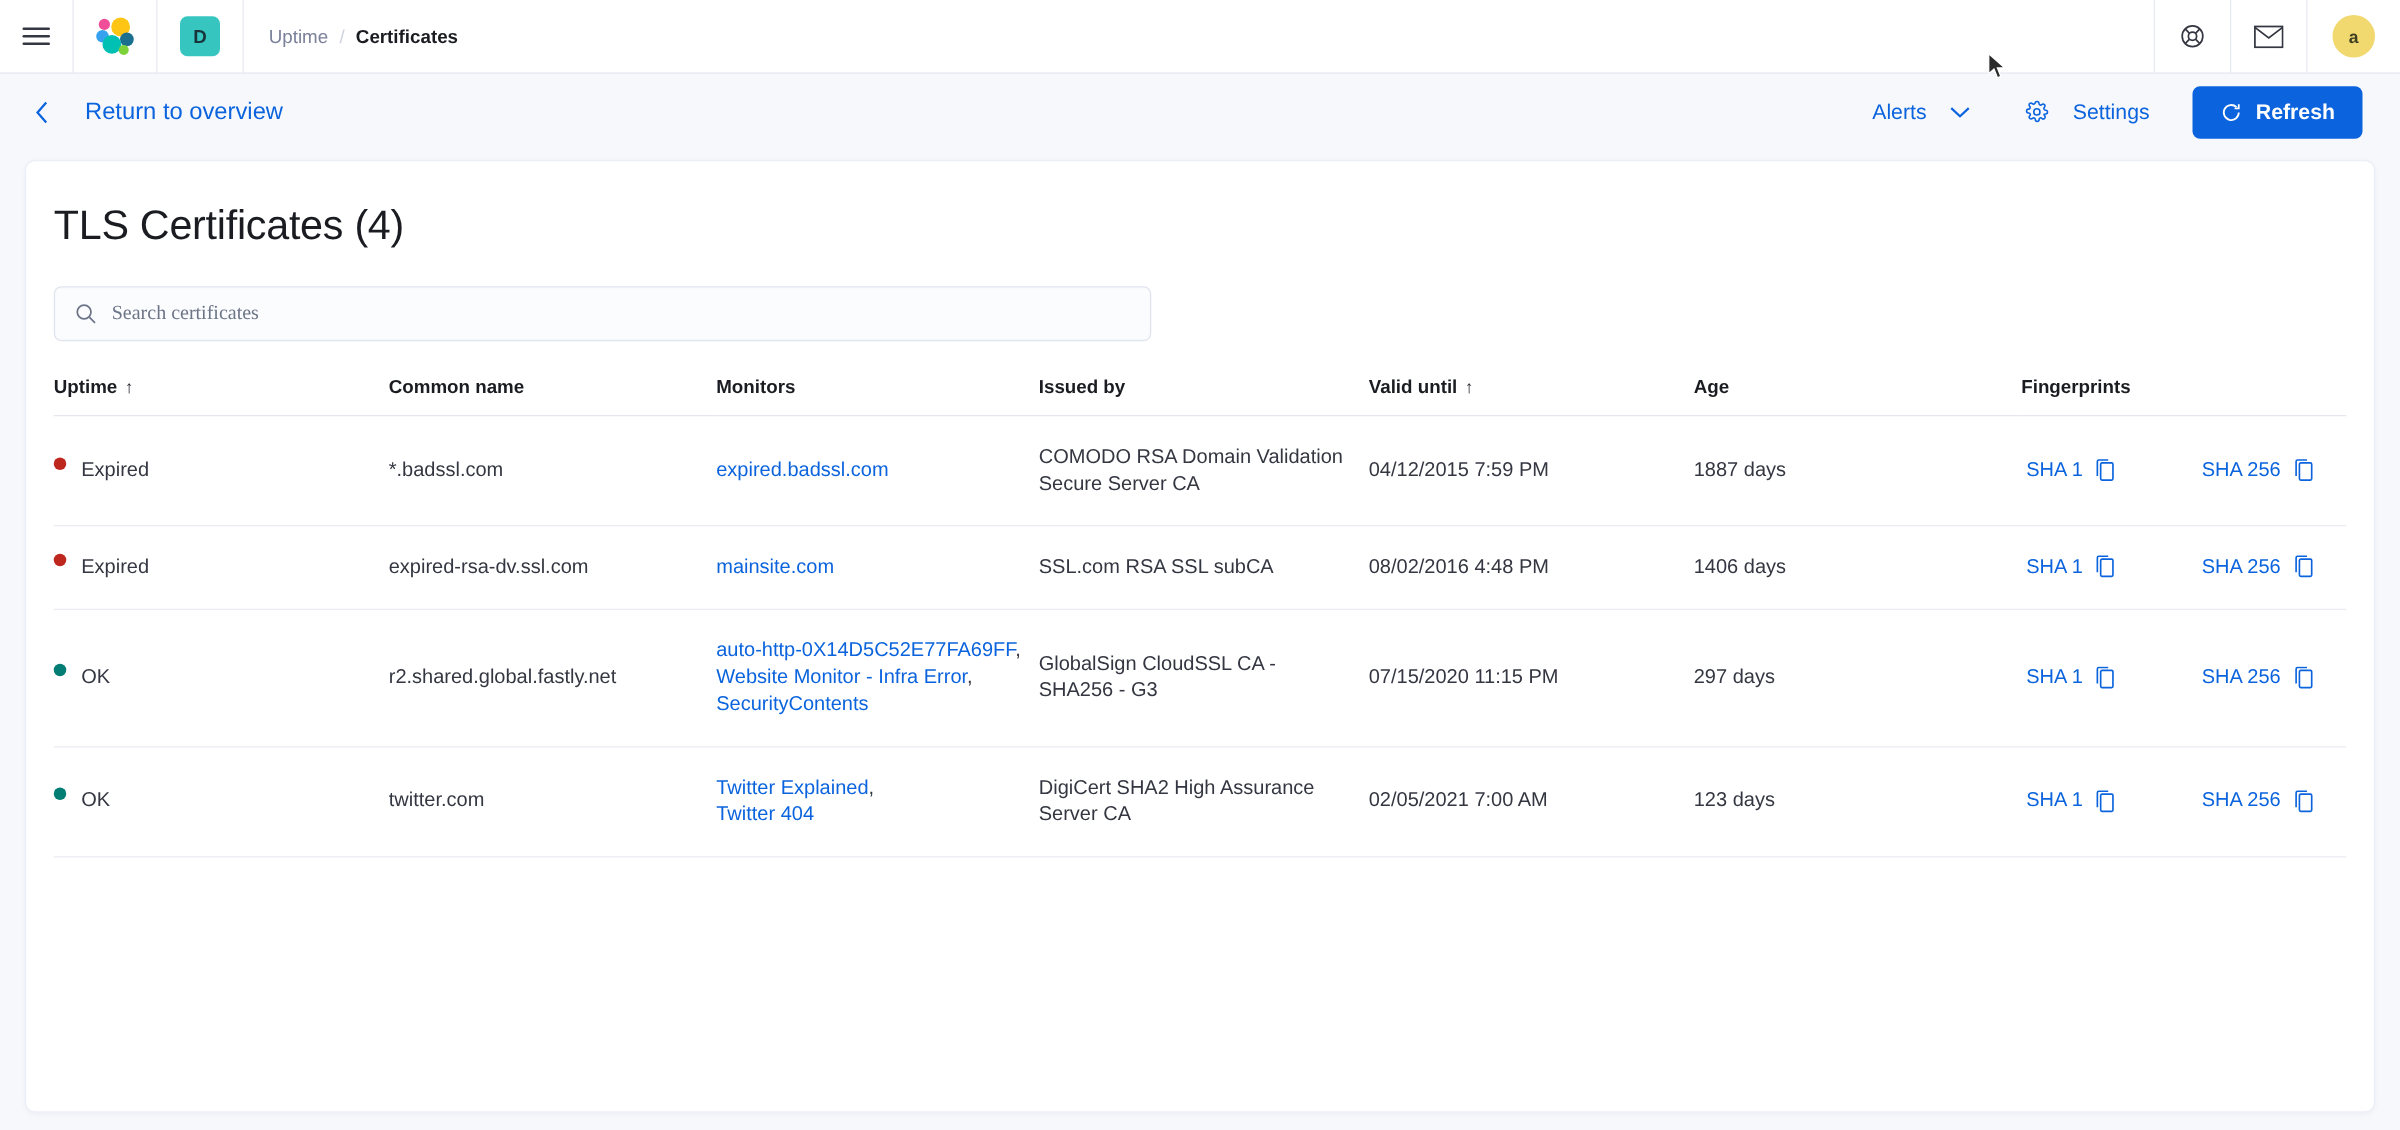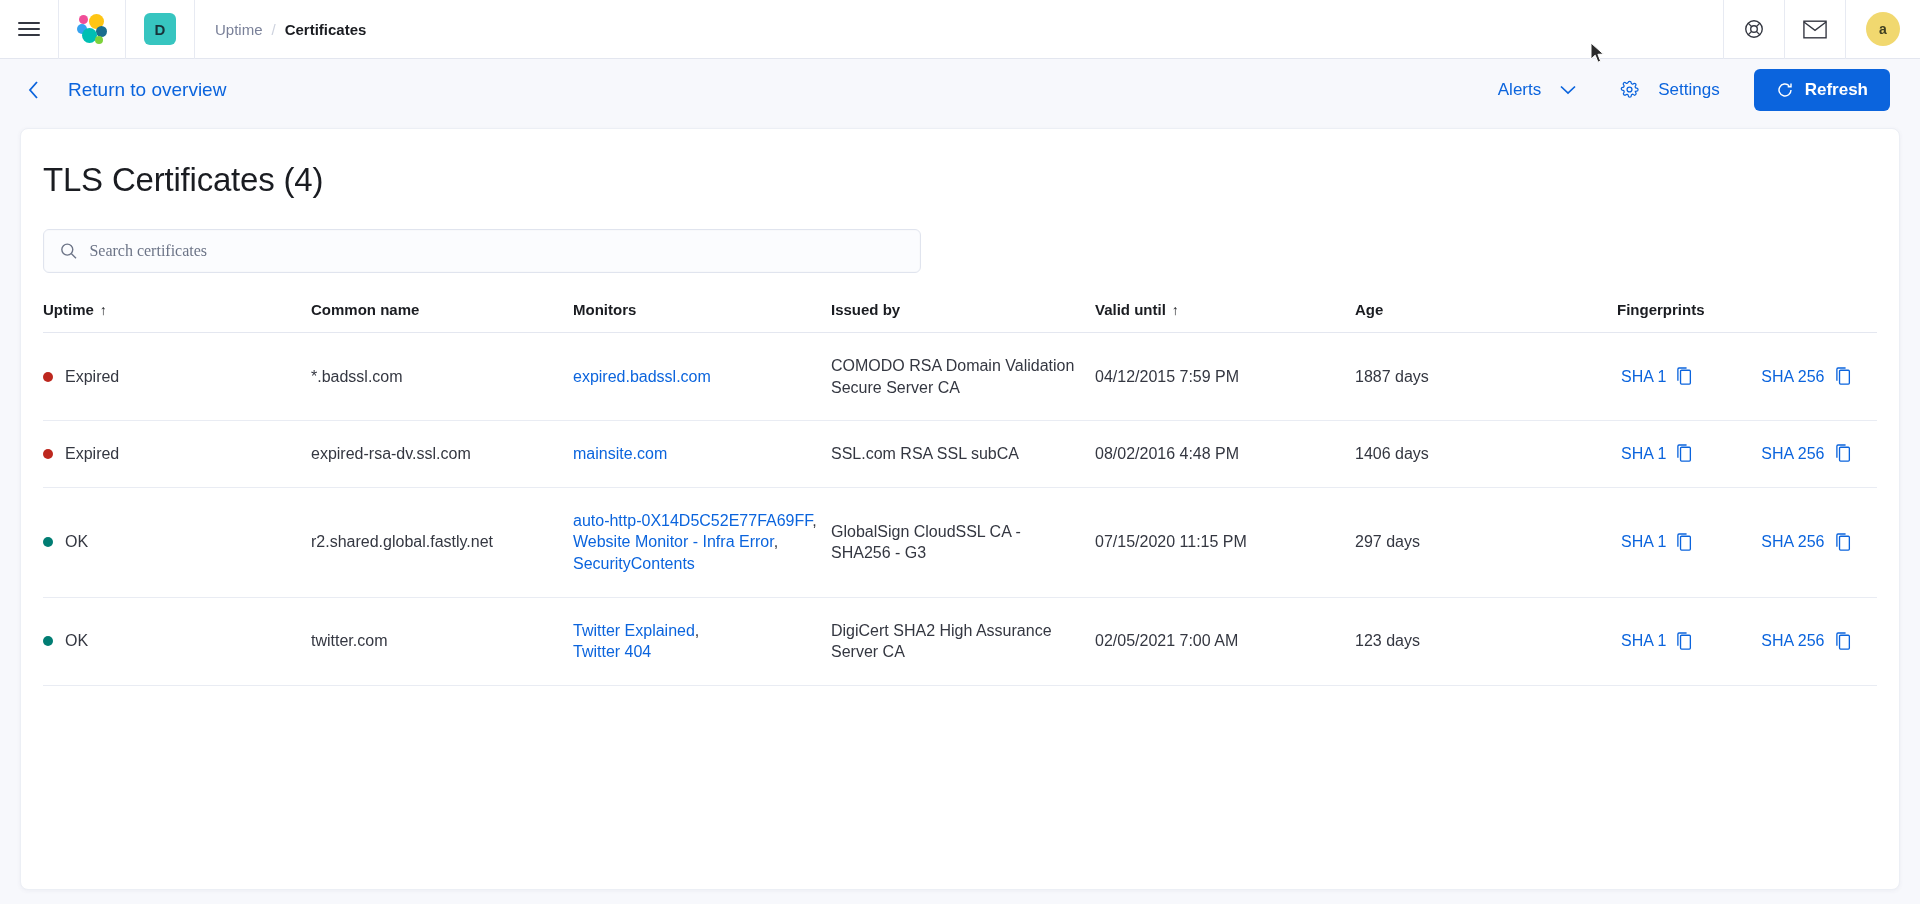--- a/index.html
+++ b/index.html
@@ -149,21 +149,21 @@
   tbody tr:last-child td { border-bottom: 1px solid #e9ecf3; }
 
   .col-status   { width: 268px; }
   .col-common   { width: 262px; margin-top: 19px; }
   .col-monitors { width: 258px; }
   .col-issued   { width: 264px; }
   .col-valid    { width: 260px; }
   .col-age      { width: 262px; }
   .col-fp       { width: auto; }
 
-  .status-cell { display: flex; align-items: center; gap: 12px; }
+  .status-cell { display: flex; align-items: flex-start; gap: 12px; }
   .dot { width: 10px; height: 10px; border-radius: 50%; display: inline-block; flex: none; }
 
   .mon-link { color: #0b64dd; cursor: pointer; }
   .mon-list { line-height: 1.32; }
 
   .fp-cell { display: flex; gap: 68px; padding-left: 4px; }
   .fp-item { display: flex; flex-direction: row; align-items: center; gap: 10px; }
   .fp-label { color: #0b64dd; font-size: 16px; cursor: pointer; }
   .fp-copy { cursor: pointer; line-height: 0; }
 

